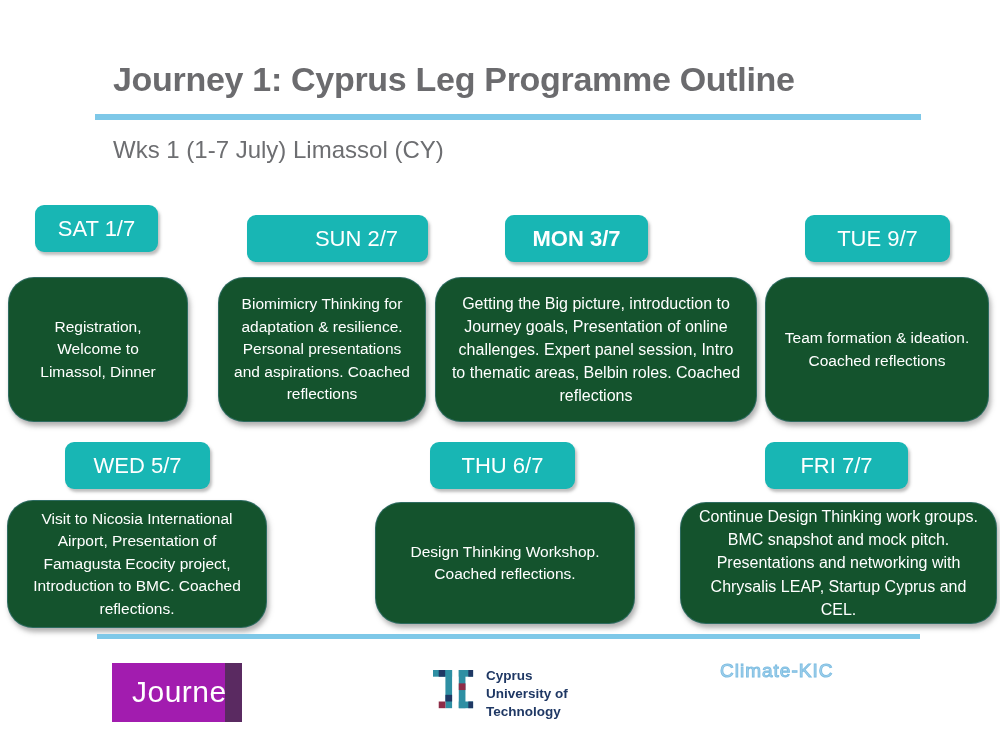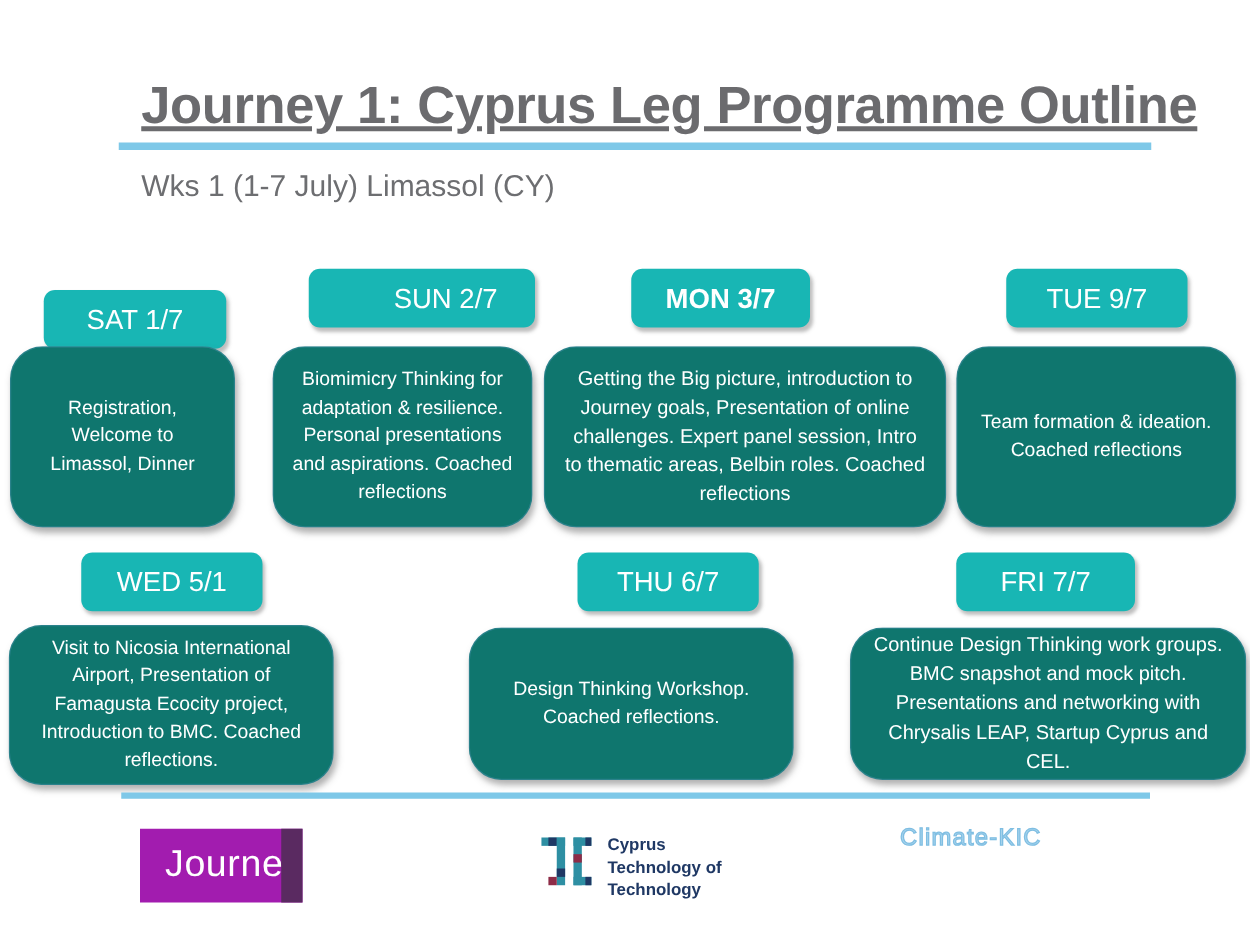--- a/index.html
+++ b/index.html
@@ -5,41 +5,41 @@
   html,body{margin:0;padding:0;background:#ffffff;}
   #slide{
     position:relative;
     width:1000px;height:750px;
     background:#ffffff;
     overflow:hidden;
     font-family:"Liberation Sans", sans-serif;
   }
   .title{
     position:absolute;left:113px;top:60px;
-    font-size:42px;font-weight:bold;color:#6B6B6E;
-    letter-spacing:-0.3px;white-space:nowrap;text-decoration:underline;
+    font-size:34px;font-weight:bold;color:#6B6B6E;
+    letter-spacing:-0.3px;white-space:nowrap;
   }
   .title-rule{
     position:absolute;left:95px;top:114px;width:826px;height:6px;
     background:#7EC8E8;
   }
   .subtitle{
     position:absolute;left:113px;top:136px;
     font-size:24px;color:#6D6E71;white-space:nowrap;
   }
   .day{
     position:absolute;height:47px;
     background:#18B6B4;border-radius:9px;
     color:#ffffff;font-size:22px;
     display:flex;align-items:center;justify-content:center;
     box-shadow:2px 3px 3px rgba(110,110,110,0.45);
   }
   .card{
     position:absolute;
-    background:#0f766e;border-radius:26px;
+    background:#14532d;border-radius:26px;
     border:1px solid rgba(95,155,195,0.35);
     color:#ffffff;font-size:15.5px;line-height:1.45;
     display:flex;align-items:center;justify-content:center;
     text-align:center;padding:11px 14px;box-sizing:border-box;
     box-shadow:2px 4px 5px rgba(100,100,100,0.5);
   }
   .bottom-rule{
     position:absolute;left:97px;top:634px;width:823px;height:5px;
     background:#7EC8E8;
   }
@@ -75,32 +75,32 @@
 </style>
 </head>
 <body>
 
 <div id="slide">
 
   <div class="title">Journey 1: Cyprus Leg Programme Outline</div>
   <div class="title-rule"></div>
   <div class="subtitle">Wks 1 (1-7 July) Limassol (CY)</div>
 
-  <div class="day" style="left:35px;top:232px;width:146px;">SAT 1/7</div>
+  <div class="day" style="left:35px;top:205px;width:123px;">SAT 1/7</div>
   <div class="day" style="left:247px;top:215px;width:143px;padding-left:38px;">SUN 2/7</div>
   <div class="day" style="left:505px;top:215px;width:143px;font-weight:bold;">MON 3/7</div>
   <div class="day" style="left:805px;top:215px;width:145px;">TUE 9/7</div>
 
   <div class="card" style="left:8px;top:277px;width:180px;height:145px;">Registration, Welcome to Limassol, Dinner</div>
   <div class="card" style="left:218px;top:277px;width:208px;height:145px;">Biomimicry Thinking for adaptation &amp; resilience. Personal presentations and aspirations. Coached reflections</div>
   <div class="card" style="left:435px;top:277px;width:322px;height:145px;font-size:16px;">Getting the Big picture, introduction to Journey goals, Presentation of online challenges. Expert panel session, Intro to thematic areas, Belbin roles. Coached reflections</div>
   <div class="card" style="left:765px;top:277px;width:224px;height:145px;">Team formation &amp; ideation. Coached reflections</div>
 
-  <div class="day" style="left:65px;top:442px;width:145px;">WED 5/1</div>
-  <div class="day" style="left:430px;top:442px;width:145px;margin-left:32px;">THU 6/7</div>
+  <div class="day" style="left:65px;top:442px;width:145px;">WED 5/7</div>
+  <div class="day" style="left:430px;top:442px;width:145px;">THU 6/7</div>
   <div class="day" style="left:765px;top:442px;width:143px;">FRI 7/7</div>
 
   <div class="card" style="left:7px;top:500px;width:260px;height:128px;">Visit to Nicosia International Airport, Presentation of Famagusta Ecocity project, Introduction to BMC. Coached reflections.</div>
   <div class="card" style="left:680px;top:502px;width:317px;height:122px;font-size:16px;">Continue Design Thinking work groups. BMC snapshot and mock pitch. Presentations and networking with Chrysalis LEAP, Startup Cyprus and CEL.</div>
   <div class="card" style="left:375px;top:502px;width:260px;height:122px;">Design Thinking Workshop. Coached reflections.</div>
 
   <div class="bottom-rule"></div>
 
   <div class="journey-logo">
     <span class="jtext">Journey</span>
@@ -120,21 +120,21 @@
         <rect x="27" y="6" width="7" height="40" fill="#2E8FA3"></rect>
         <rect x="27" y="6" width="15" height="7" fill="#2E8FA3"></rect>
         <rect x="37" y="6" width="5" height="7" fill="#1F3864"></rect>
         <rect x="27" y="39" width="15" height="7" fill="#2E8FA3"></rect>
         <rect x="37" y="39" width="5" height="7" fill="#1F3864"></rect>
         <rect x="27" y="20" width="7" height="7" fill="#8E2C47"></rect>
       </svg>
     </span>
     <span class="cut-text">
       <span style="display:block">Cyprus</span>
-      <span style="display:block">Technology of</span>
+      <span style="display:block">University of</span>
       <span style="display:block">Technology</span>
     </span>
   </div>
 
   <div class="kic-logo">
     <span class="kic-text">Climate-KIC</span>
   </div>
 
 </div>
 

